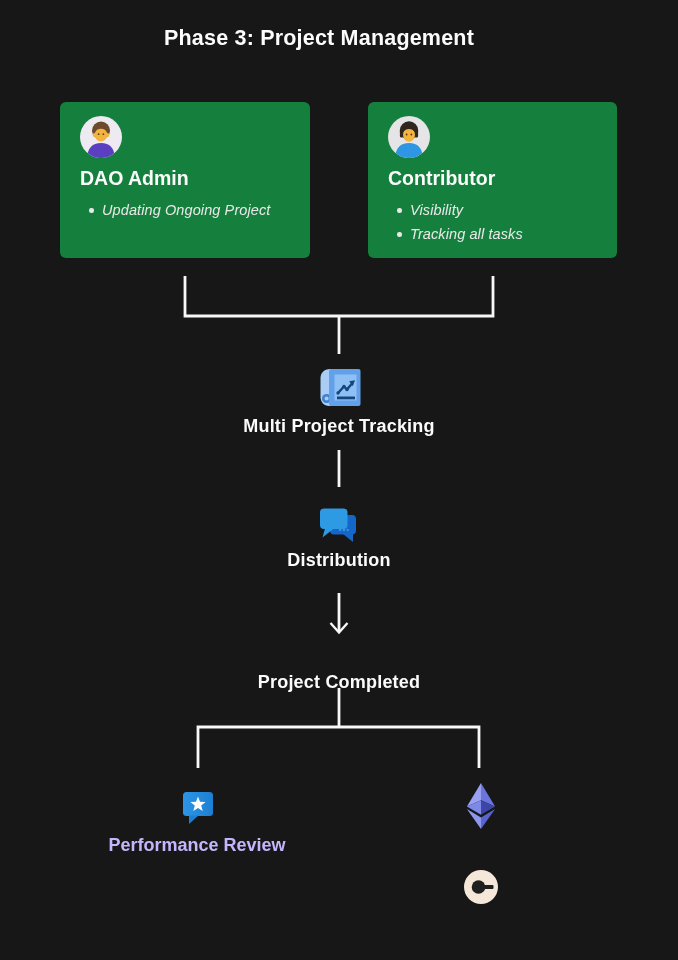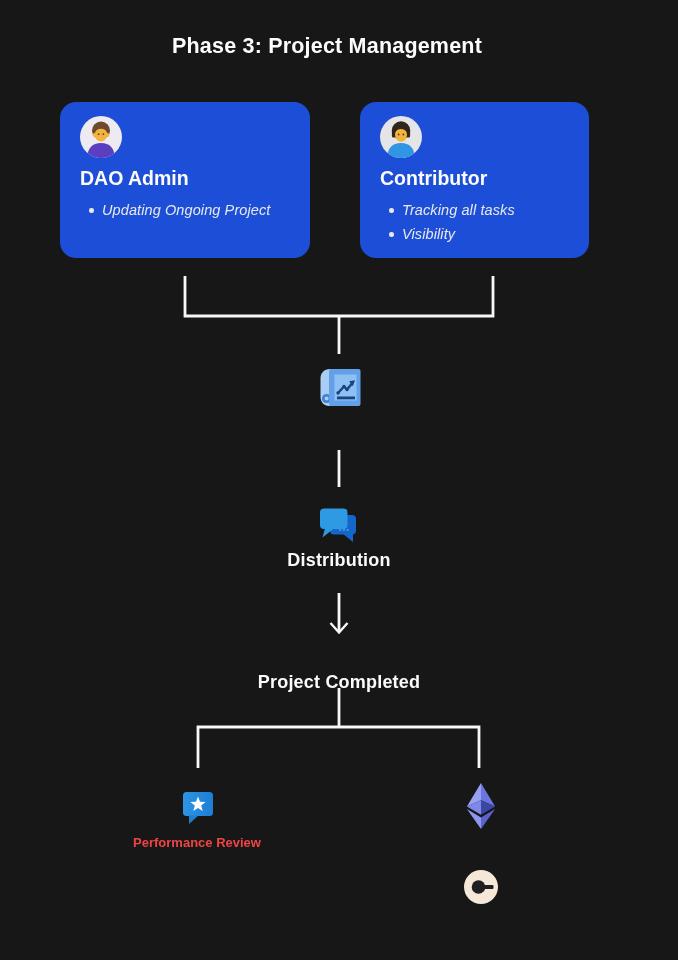--- a/index.html
+++ b/index.html
@@ -9,48 +9,48 @@
     font-family:"Liberation Sans", sans-serif;
     position:relative;
     overflow:hidden;
     color:#ffffff;
   }
   .canvas{position:absolute;inset:0;}
   .connectors{position:absolute;left:0;top:0;width:678px;height:960px;pointer-events:none;}
   .title{
     position:absolute;top:26px;left:0;width:638px;
     text-align:center;font-size:21.5px;font-weight:700;color:#fcfcfc;
-    margin:8px;letter-spacing:.2px;
+    margin:0;letter-spacing:.2px;
   }
   .card{
     position:absolute;top:102px;height:156px;
-    background:#1d4ed8;border-radius:16px;
+    background:#15803d;border-radius:6px;
     box-sizing:border-box;padding:14px 20px;
   }
   .card.left{left:60px;width:250px;}
-  .card.right{left:360px;width:229px;}
+  .card.right{left:368px;width:249px;}
   .avatar{width:42px;height:42px;}
   .card-title{font-size:19.5px;font-weight:700;color:#fbfbfb;margin-top:9px;}
   .card ul{list-style:none;margin:8px 0 0 0;padding:0;font-style:italic;}
   .card li{
     font-size:14.5px;color:#e9e9e9;line-height:24px;
     padding-left:22px;position:relative;letter-spacing:.1px;
   }
   .card li::before{
     content:"";position:absolute;left:9px;top:10px;
     width:4.5px;height:4.5px;border-radius:50%;background:#e9e9e9;
   }
   .node-label{
     position:absolute;left:0;width:678px;text-align:center;
     font-weight:700;color:#fbfbfb;letter-spacing:.2px;
   }
   .lbl-mpt{top:416px;font-size:18px;}
   .lbl-comm{top:550px;font-size:18px;}
   .lbl-done{top:672px;font-size:18px;}
-  .half-label{position:absolute;font-weight:700;color:#ef4444;font-size:13px;
+  .half-label{position:absolute;font-weight:700;color:#c4b5fd;font-size:18px;
     transform:translateX(-50%);white-space:nowrap;}
   .icon-abs{position:absolute;}
 </style>
 </head>
 <body>
 
 <div class="canvas">
 
   <svg class="connectors" viewBox="0 0 678 960" fill="none" stroke="#f8f8f8" stroke-width="2.8">
     <path d="M185 276 L185 316 L493 316 L493 276"></path>
@@ -107,40 +107,41 @@
           <ellipse cx="21" cy="18.8" rx="6" ry="7" fill="#f3b43e"></ellipse>
           <path d="M12.8 15.5 a8.6 7.6 0 0 1 16.4 0 l-2.6 .6 a6.2 5.6 0 0 0 -11.2 0 Z" fill="#2f261d"></path>
           <circle cx="18.6" cy="18.5" r="0.9" fill="#4a3824"></circle>
           <circle cx="23.4" cy="18.5" r="0.9" fill="#4a3824"></circle>
           <path d="M7 42 Q8 27 21 27 Q34 27 35 42 Z" fill="#2f96e3"></path>
         </g>
       </svg>
     </div>
     <div class="card-title">Contributor</div>
     <ul>
+      <li>Visibility</li>
       <li>Tracking all tasks</li>
-      <li>Visibility</li>
     </ul>
   </div>
 
   <div class="icon-abs" style="left:318px;top:368px;">
     <svg viewBox="0 0 44 41" width="44" height="41">
       <path d="M12 1 C6 1 2.5 5 2.5 10 L2.5 29 C2.5 34 6 38 11 38 L13 38 L13 1 Z" fill="#aacdf6"></path>
       <circle cx="8.6" cy="30.5" r="4.6" fill="#3f7fd4"></circle>
       <circle cx="8.6" cy="30.5" r="2" fill="#aacdf6"></circle>
       <rect x="11" y="1" width="31.5" height="37" rx="2" fill="#62a1ea"></rect>
       <rect x="16.5" y="6.5" width="22" height="26" fill="#8fc0f4"></rect>
       <polyline points="20,25 26,18.5 29,21.5 34.2,15.3" stroke="#17457f" stroke-width="2.4" fill="none"></polyline>
       <circle cx="20" cy="25" r="1.7" fill="#17457f"></circle>
       <circle cx="26" cy="18.5" r="1.7" fill="#17457f"></circle>
       <circle cx="29" cy="21.5" r="1.7" fill="#17457f"></circle>
       <polygon points="37,12.3 31.2,13.2 34.8,18.2" fill="#17457f"></polygon>
       <rect x="19" y="28.5" width="18" height="2.8" fill="#17457f"></rect>
     </svg>
   </div>
+  <div class="node-label lbl-mpt">Multi Project Tracking</div>
 
   <div class="icon-abs" style="left:317px;top:506px;">
     <svg viewBox="0 0 42 40" width="42" height="40">
       <rect x="13" y="9" width="26" height="19.5" rx="4" fill="#1467c8"></rect>
       <polygon points="26,28 36,36 36,25" fill="#1467c8"></polygon>
       <line x1="22" y1="24" x2="33" y2="24" stroke="#4f9ee0" stroke-width="1.6" stroke-dasharray="2.2,1.6"></line>
       <rect x="3" y="2.5" width="27.5" height="20.5" rx="4" fill="#2e9ae4"></rect>
       <polygon points="8,22.5 5.5,31.5 16.5,22.8" fill="#2e9ae4"></polygon>
     </svg>
   </div>

